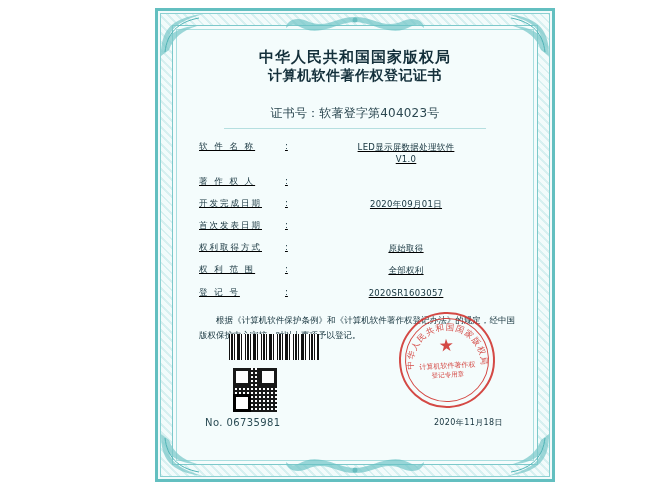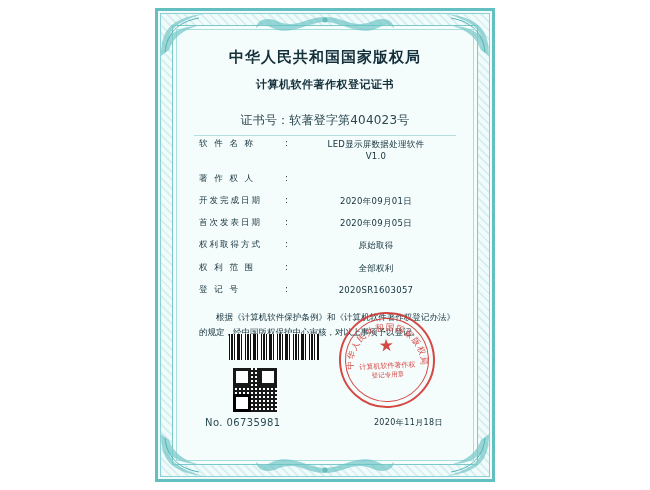--- a/index.html
+++ b/index.html
@@ -15,21 +15,21 @@
     position: relative;
     width: 650px;
     height: 490px;
     background: #ffffff;
   }
   
   .cert {
     position: absolute;
     left: 155px;
     top: 8px;
-    width: 340px;
+    width: 400px;
     height: 474px;
     background: #f2fbfb;
     box-sizing: border-box;
   }
   
   .border-outer {
     position: absolute;
     left: 0; top: 0; right: 0; bottom: 0;
     border: 3px solid #63bfc0;
     box-sizing: border-box;
@@ -99,47 +99,47 @@
   .issuer {
     margin-top: 14px;
     text-align: center;
     font-family: "DejaVu Sans", sans-serif;
     font-size: 15px;
     font-weight: bold;
     color: #14303b;
     letter-spacing: 1px;
   }
   .cert-title {
-    margin-top: 10px;
     text-align: center;
     font-family: "DejaVu Sans", sans-serif;
-    font-size: 11px;
+    font-size: 14px;
     font-weight: bold;
     color: #14303b;
     letter-spacing: 0.5px;
   }
   .cert-no {
     margin-top: 20px;
     text-align: center;
     font-family: "DejaVu Sans", sans-serif;
     font-size: 12px;
     color: #2b4750;
     letter-spacing: 0.2px;
   }
   .divider {
     margin: 6px auto 0 auto;
     width: 262px;
     height: 1px;
     background: #b5dfe0;
   }
 
   .fields {
-    margin-top: 2px;
+    margin-top: 12px;
     padding-left: 18px;
     padding-right: 10px;
+    text-decoration: underline;
   }
   .field {
     display: flex;
     align-items: flex-start;
     margin-bottom: 7px;
     font-family: "DejaVu Sans", sans-serif;
   }
   .field .label {
     width: 86px;
     flex: 0 0 86px;
@@ -372,21 +372,20 @@
 
         <div class="field tall">
           <span class="label">开发完成日期</span>
           <span class="colon">:</span>
           <span class="value">2020年09月01日</span>
         </div>
 
         <div class="field tall">
           <span class="label">首次发表日期</span>
           <span class="colon">:</span>
-          <span class="value">2020年09月05日</span>
         </div>
 
         <div class="field tall">
           <span class="label">权利取得方式</span>
           <span class="colon">:</span>
           <span class="value">原始取得</span>
         </div>
 
         <div class="field tall">
           <span class="label">权 利 范 围</span>

